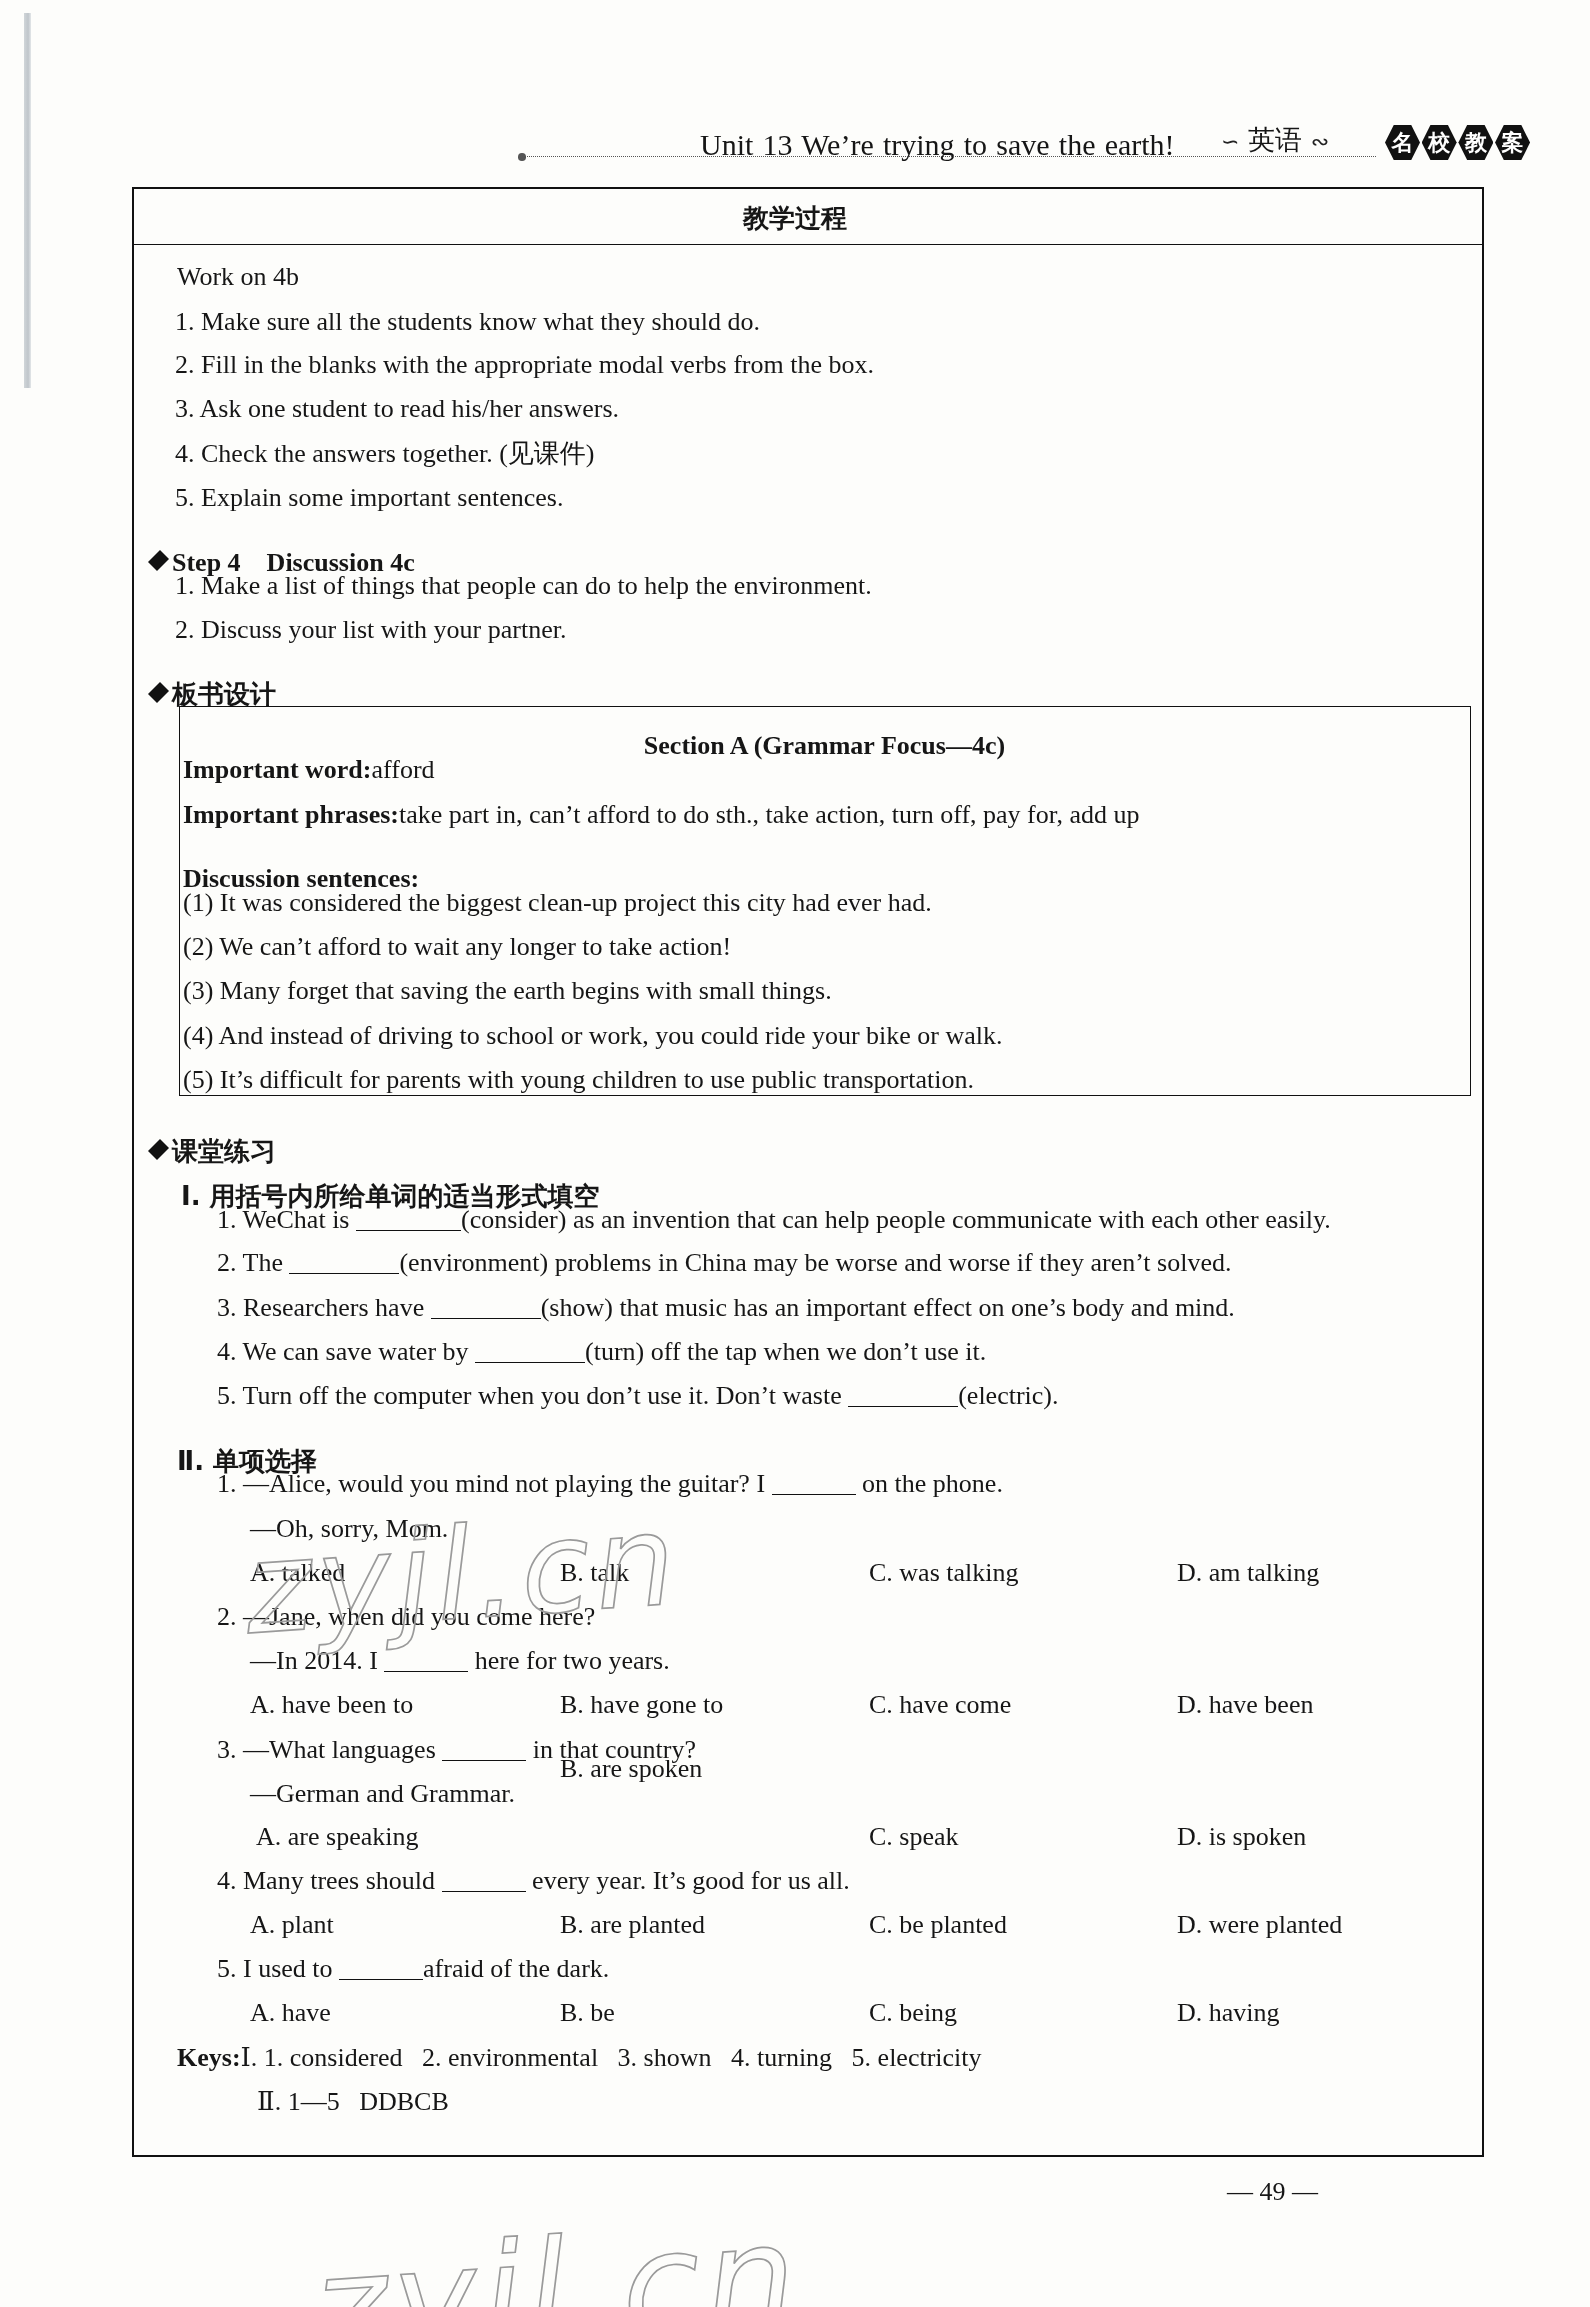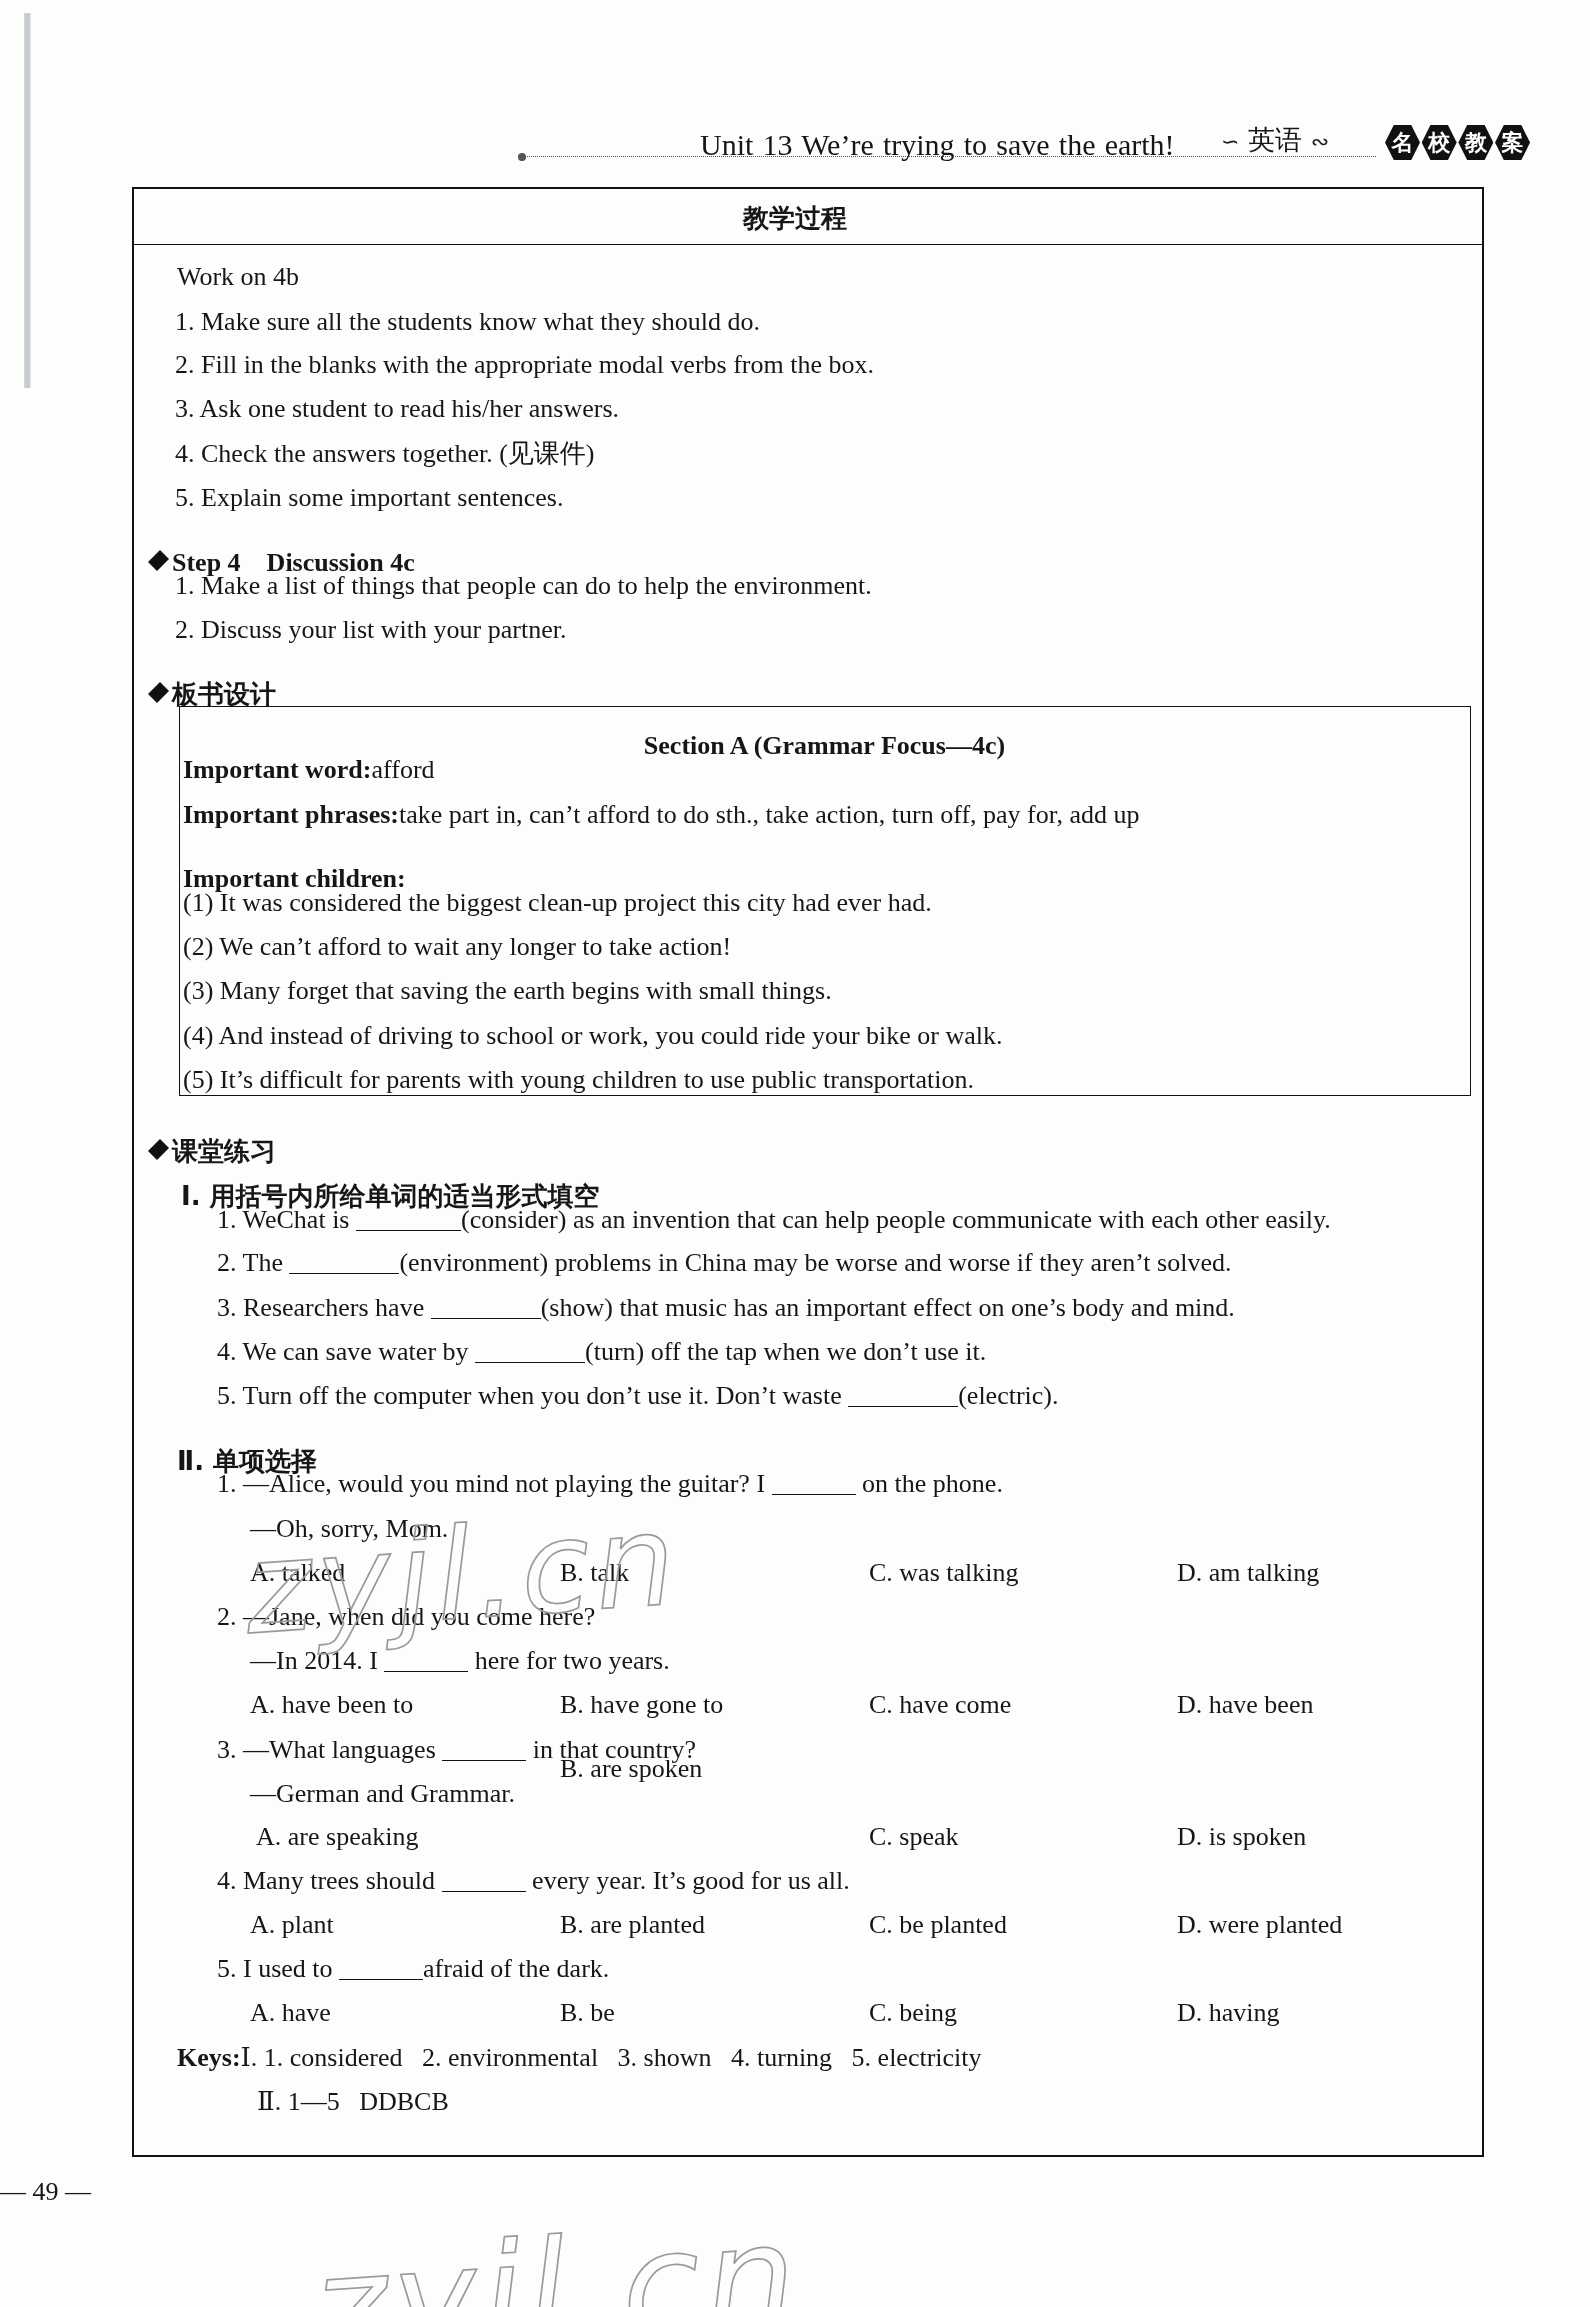--- a/index.html
+++ b/index.html
@@ -40,21 +40,21 @@
   
   .inner-box { position: absolute; left: 179px; top: 706px; width: 1292px; height: 390px;
     border: 1.7px solid #111; box-sizing: border-box; }
 
   .diamond { display: inline-block; width: 17px; height: 17px; background: #111;
     transform: rotate(45deg) scale(0.75, 1); margin-right: 5px; vertical-align: 1.7px; }
   .blank { display: inline-block; border-bottom: 1.7px solid #111; height: 22px; vertical-align: -3.4px; }
 
   .wm { position: absolute; font-family: "DejaVu Sans", sans-serif; font-style: italic;
     color: transparent; -webkit-text-stroke: 1.7px #9a9a9a; letter-spacing: 5px; }
-  .page-num { font-size: 26px; top: 2179px; left: 0; width: 1318px; text-align: left; }
+  .page-num { font-size: 26px; top: 2179px; left: 0; width: 1318px; text-align: right; }
 </style>
 </head>
 <body>
 
 <div class="scan-bar"></div>
 
 <div class="abs hdr-text">Unit 13   We’re trying to save the earth!</div>
 <div class="hdr-dot"></div>
 <div class="hdr-rule"></div>
 <div class="abs hdr-subject cn">
@@ -90,21 +90,21 @@
   <span class="diamond"></span><span>板书设计</span>
 </div>
 <div class="inner-box"></div>
 <div class="abs body-text bold" style="left:0;width:1649px;text-align:center;top:713px">Section A (Grammar Focus—4c)</div>
 <div class="abs body-text" style="left:183px;top:757px">
   <span class="bold">Important word:</span><span>afford</span>
 </div>
 <div class="abs body-text" style="left:183px;top:802px">
   <span class="bold">Important phrases:</span><span>take part in, can’t afford to do sth., take action, turn off, pay for, add up</span>
 </div>
-<div class="abs body-text bold" style="left:183px;top:846px">Important children:</div>
+<div class="abs body-text bold" style="left:183px;top:846px">Discussion sentences:</div>
 <div class="abs body-text" style="left:183px;top:890px">(1) It was considered the biggest clean-up project this city had ever had.</div>
 <div class="abs body-text" style="left:183px;top:934px">(2) We can’t afford to wait any longer to take action!</div>
 <div class="abs body-text" style="left:183px;top:978px">(3) Many forget that saving the earth begins with small things.</div>
 <div class="abs body-text" style="left:183px;top:1023px">(4) And instead of driving to school or work, you could ride your bike or walk.</div>
 <div class="abs body-text" style="left:183px;top:1067px">(5) It’s difficult for parents with young children to use public transportation.</div>
 
 <div class="abs body-text cn bold" style="left:150px;top:1118px">
   <span class="diamond"></span><span>课堂练习</span>
 </div>
 <div class="abs body-text cn bold" style="left:181px;top:1163px">Ⅰ. 用括号内所给单词的适当形式填空</div>

